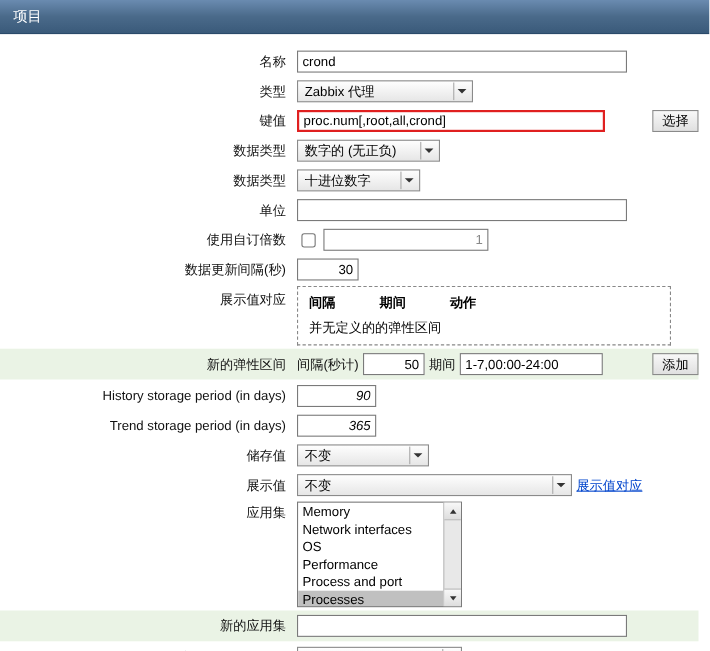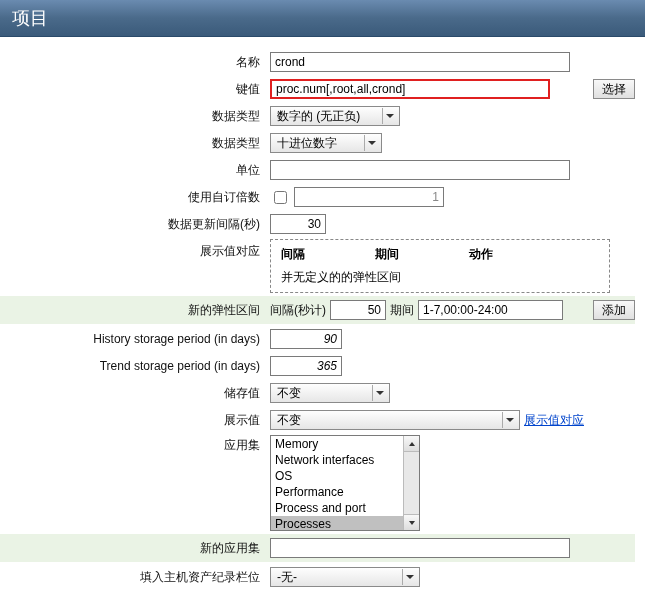--- a/index.html
+++ b/index.html
@@ -8,21 +8,21 @@
     padding: 0;
     font-family: Arial, "Microsoft YaHei", sans-serif;
     font-size: 12px;
     background: #fff;
     width: 645px;
   }
   .panel-header {
     background: linear-gradient(to bottom, #6a8bb0 0%, #4a6a8a 50%, #3a5a7a 100%);
     color: #fff;
     padding: 6px 12px;
-    font-size: 18px;
+    font-size: 13px;
     border-bottom: 1px solid #2a4a6a;
   }
   .form-area {
     padding: 10px 10px 10px 0;
   }
   .row {
     display: flex;
     align-items: center;
     margin: 3px 0;
     min-height: 24px;
@@ -97,21 +97,21 @@
     color: #888;
     text-align: right;
   }
   .dashed-box {
     border: 1px dashed #888;
     padding: 6px 10px;
     width: 340px;
   }
   .dashed-head {
     display: flex;
-    gap: 70px;
+    gap: 40px;
     font-weight: normal;
     margin-bottom: 6px;
   }
   .dashed-head span { font-weight: bold; }
   .listbox {
     border: 1px solid #7a7a7a;
     width: 150px;
     height: 96px;
     padding: 0;
     display: flex;
@@ -164,20 +164,29 @@
 
 <div class="form-area">
 
   <div class="row">
     <div class="label">名称</div>
     <div class="ctrl">
       <input type="text" class="wide" value="crond" style="">
     </div>
   </div>
 
+  <div class="row">
+    <div class="label">类型</div>
+    <div class="ctrl">
+      <div class="fake-select" style="width:160px">
+        <span>Zabbix 代理</span>
+        <span class="arrow"></span>
+      </div>
+    </div>
+  </div>
 
   <div class="row">
     <div class="label">键值</div>
     <div class="ctrl">
       <input type="text" style="width: 280px;" class="highlight-red" value="proc.num[,root,all,crond]">
       <span style="flex:1"></span>
       <button class="btn">选择</button>
     </div>
   </div>
 
@@ -236,21 +245,21 @@
       </div>
     </div>
   </div>
 
   <div class="row highlight-row">
     <div class="label">新的弹性区间</div>
     <div class="ctrl">
       <span class="ctrl-label">间隔(秒计)</span>
       <input type="text" class="num-small" value="50" style="">
       <span class="ctrl-label">期间</span>
-      <input type="text" style="width: 145px;" value="1-7,00:00-24:00">
+      <input type="text" style="width: 130px;" value="1-7,00:00-24:00">
       <span style="flex:1"></span>
       <button class="btn">添加</button>
     </div>
   </div>
 
   <div class="row">
     <div class="label">History storage period (in days)</div>
     <div class="ctrl">
       <input type="text" class="num-mid" value="90" style="">
     </div>

